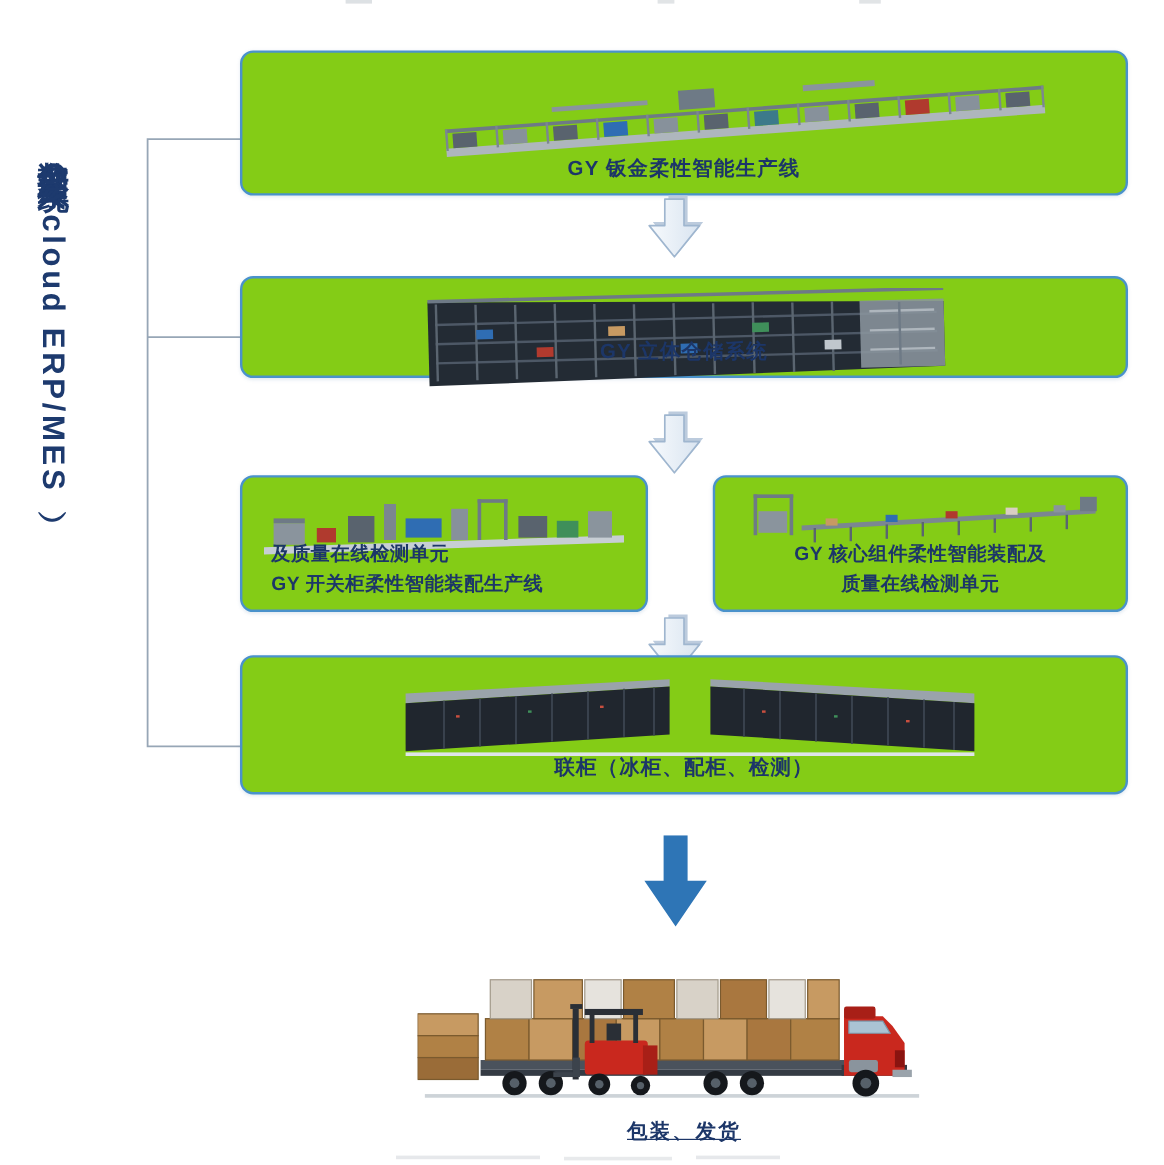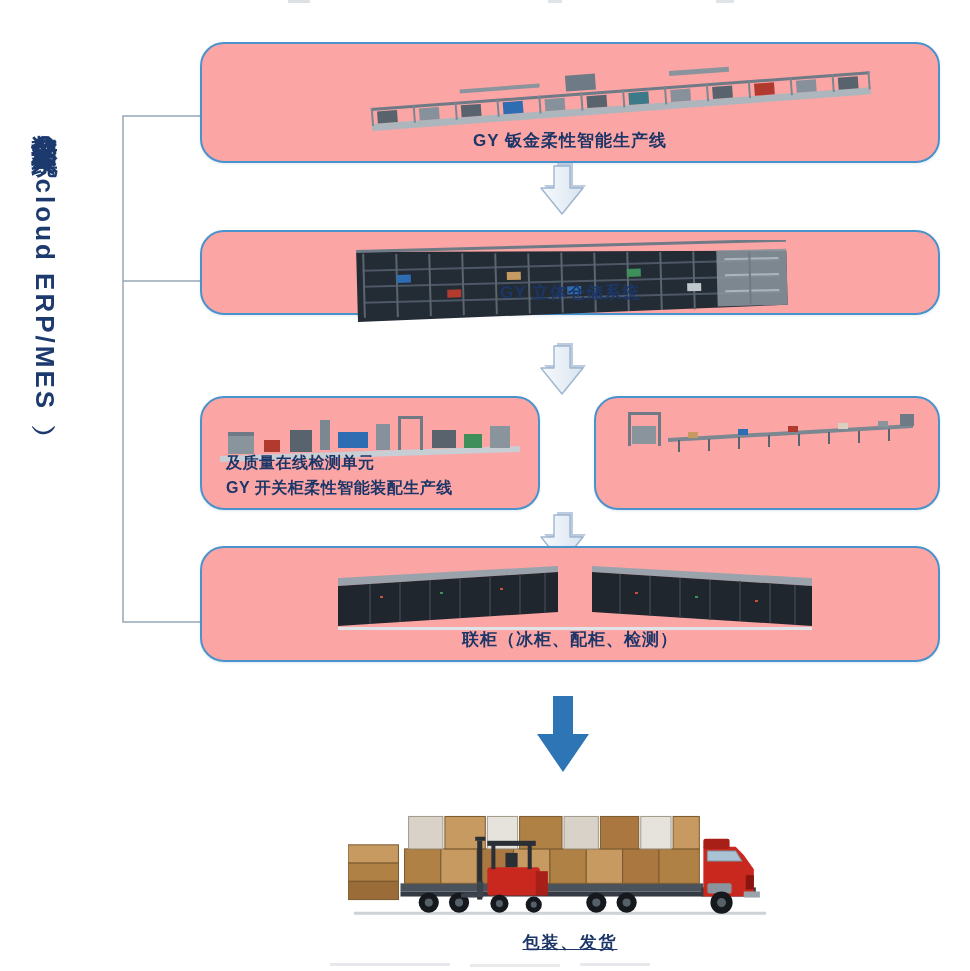--- a/index.html
+++ b/index.html
@@ -22,22 +22,22 @@
     position:absolute; left:28px; top:114px; height:520px;
     writing-mode:vertical-rl; text-orientation:mixed;
     font-size:26px; font-weight:700; letter-spacing:3px;
     color:var(--sidebar-text); white-space:nowrap;
   }
 
   .connector { position:absolute; left:0; top:0; width:970px; height:971px; pointer-events:none; }
   .connector path { stroke:var(--connector-line); stroke-width:1.5; fill:none; }
 
   .stage-box {
-    position:absolute; background:#fca5a5;
-    border:2.5px solid var(--box-border); border-radius:24px;
+    position:absolute; background:#84cc16;
+    border:2.5px solid var(--box-border); border-radius:11px;
     box-shadow:0 1px 3px rgba(100,140,180,.18);
   }
   .box1 { left:200px; top:42px;  width:740px; height:121px; }
   .box2 { left:200px; top:230px; width:740px; height:85px; }
   .box3l{ left:200px; top:396px; width:340px; height:114px; }
   .box3r{ left:594px; top:396px; width:346px; height:114px; }
   .box4 { left:200px; top:546px; width:740px; height:116px; }
 
   .caption {
     position:absolute; left:10px; right:10px; bottom:9px; text-align:center;
@@ -217,20 +217,24 @@
         <rect x="210" y="28" width="2" height="12" fill="#5a6570"></rect>
         <rect x="240" y="27" width="2" height="12" fill="#5a6570"></rect>
         <rect x="270" y="25" width="2" height="12" fill="#5a6570"></rect>
       <rect x="70" y="28" width="10" height="6" fill="#c79a62"></rect>
       <rect x="120" y="25" width="10" height="6" fill="#2f6db3"></rect>
       <rect x="170" y="22" width="10" height="6" fill="#b03a2e"></rect>
       <rect x="220" y="19" width="10" height="6" fill="#d9cfc2"></rect>
       <rect x="260" y="17" width="10" height="6" fill="#8a949d"></rect>
       <rect x="282" y="10" width="14" height="12" fill="#6e7a86"></rect>
     </svg>
+    <div class="caption-2l">
+      <div>GY 核心组件柔性智能装配及</div>
+      <div>质量在线检测单元</div>
+    </div>
   </div>
 
   <svg class="arrow3d arrow-3" viewBox="0 0 58 56">
     <path class="extrude" d="M24 1 L40 1 L40 23 L53 23 L32 49 L11 23 L24 23 Z"></path>
     <path class="face" d="M21 4 L37 4 L37 26 L50 26 L29 52 L8 26 L21 26 Z"></path>
   </svg>
 
   <div class="stage-box box4">
     <svg class="illus illus5" viewBox="0 0 490 78" preserveAspectRatio="none">
       <rect x="8" y="71" width="474" height="3" fill="#dfe4e8"></rect>

